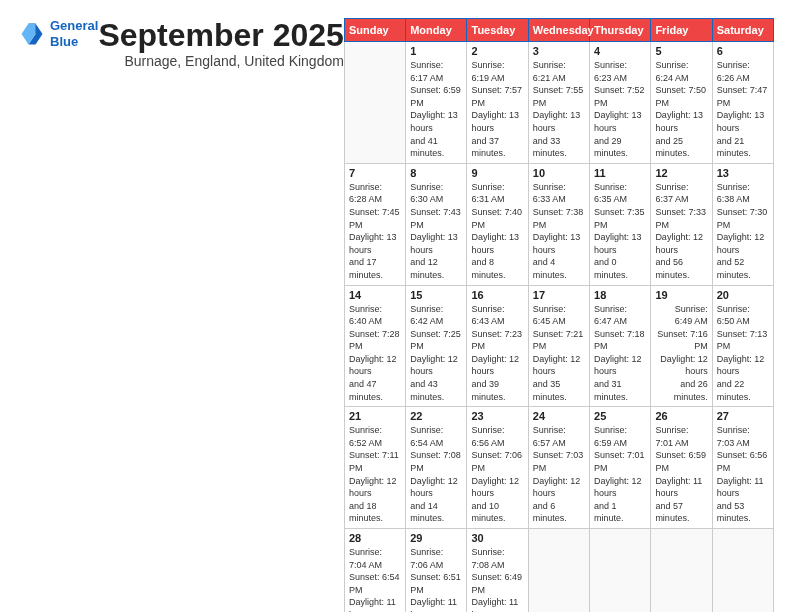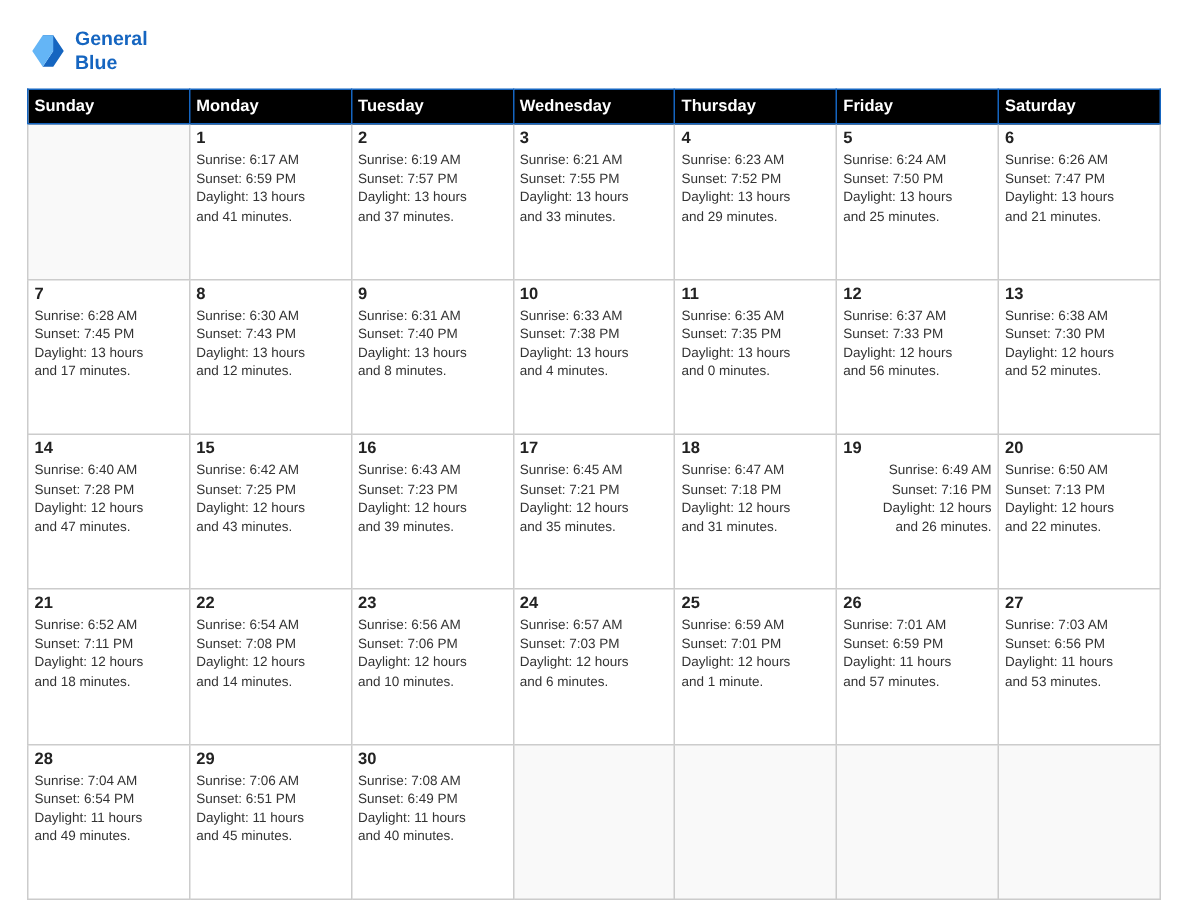--- a/index.html
+++ b/index.html
@@ -8,21 +8,21 @@
       height: 612px;
       font-family: Arial, sans-serif;
       background: #fff;
       overflow: hidden;
     }
     .page {
       width: 792px;
       height: 612px;
       padding: 18px 18px 12px 18px;
       display: flex;
-      flex-direction: column;
+      flex-direction: row;
     }
     .header {
       display: flex;
       justify-content: space-between;
       align-items: flex-start;
       margin-bottom: 10px;
     }
     .logo {
       display: flex;
       align-items: center;
@@ -55,21 +55,21 @@
       color: #444;
     }
     .calendar {
       flex: 1;
       border: 1px solid #ccc;
       border-collapse: collapse;
       width: 100%;
       table-layout: fixed;
     }
     .calendar th {
-      background: #000000;
+      background: #ef4444;
       color: #fff;
       font-size: 11px;
       font-weight: bold;
       padding: 5px 4px;
       text-align: left;
       border: 1px solid #1565c0;
     }
     .calendar td {
       border: 1px solid #ccc;
       vertical-align: top;
@@ -101,20 +101,24 @@
     <div class="logo">
       <svg class="logo-icon" viewBox="0 0 32 32">
         <polygon points="20,4 28,16 20,28 12,28 20,16 12,4" fill="#1565c0"></polygon>
         <polygon points="12,4 20,4 20,16 12,28 4,16" fill="#64b5f6"></polygon>
       </svg>
       <div class="logo-text">
         <div><span>General</span></div>
         <div><span style="color:#1565c0">Blue</span></div>
       </div>
     </div>
+    <div class="title-area">
+      <div class="month-title">September 2025</div>
+      <div class="location">Burnage, England, United Kingdom</div>
+    </div>
   </div>
 
   <table class="calendar" id="cal-table">
     <thead id="cal-head">
         <tr>
           <th>Sunday</th>
           <th>Monday</th>
           <th>Tuesday</th>
           <th>Wednesday</th>
           <th>Thursday</th>

